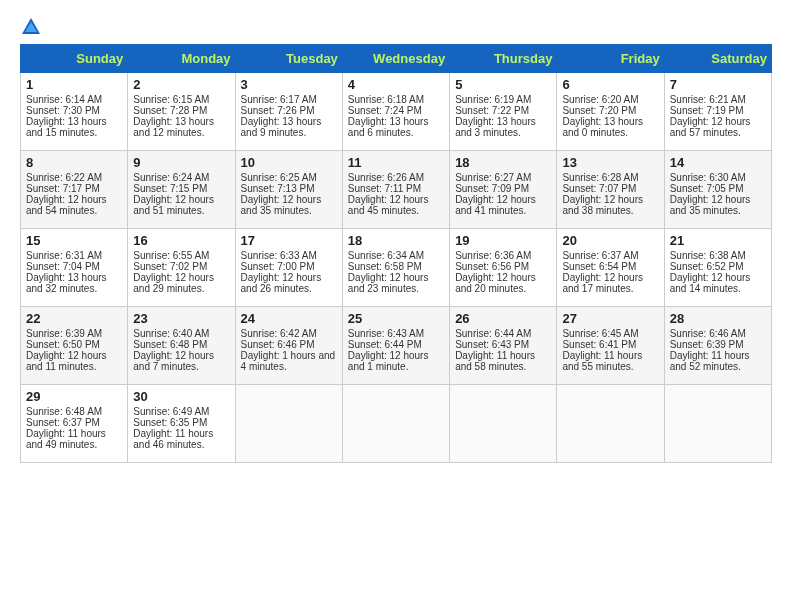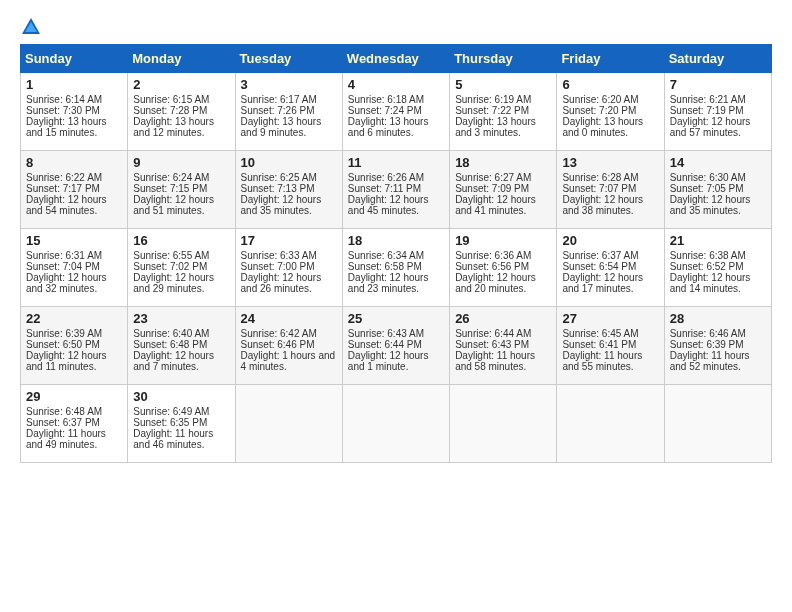--- a/index.html
+++ b/index.html
@@ -61,25 +61,25 @@
       color: #555;
       margin-top: 2px;
     }
     .calendar-table {
       width: 100%;
       border-collapse: collapse;
       table-layout: fixed;
     }
     .calendar-table th {
       background-color: #1565c0;
-      color: #fef9c3;
+      color: #bef264;
       font-size: 13px;
       font-weight: bold;
       padding: 6px 4px;
-      text-align: left;
+      text-align: right;
       border: 1px solid #1565c0;
     }
     .calendar-table td {
       border: 1px solid #ccc;
       vertical-align: top;
       padding: 4px 5px;
       font-size: 10px;
       color: #333;
       height: 78px;
       background: #fff;
@@ -144,21 +144,21 @@
         <tr>
           <td><span class="day-number">8</span><span>Sunrise: 6:22 AM</span><br><span>Sunset: 7:17 PM</span><br><span>Daylight: 12 hours and 54 minutes.</span></td>
           <td><span class="day-number">9</span><span>Sunrise: 6:24 AM</span><br><span>Sunset: 7:15 PM</span><br><span>Daylight: 12 hours and 51 minutes.</span></td>
           <td><span class="day-number">10</span><span>Sunrise: 6:25 AM</span><br><span>Sunset: 7:13 PM</span><br><span>Daylight: 12 hours and 35 minutes.</span></td>
           <td><span class="day-number">11</span><span>Sunrise: 6:26 AM</span><br><span>Sunset: 7:11 PM</span><br><span>Daylight: 12 hours and 45 minutes.</span></td>
           <td><span class="day-number">18</span><span>Sunrise: 6:27 AM</span><br><span>Sunset: 7:09 PM</span><br><span>Daylight: 12 hours and 41 minutes.</span></td>
           <td><span class="day-number">13</span><span>Sunrise: 6:28 AM</span><br><span>Sunset: 7:07 PM</span><br><span>Daylight: 12 hours and 38 minutes.</span></td>
           <td><span class="day-number">14</span><span>Sunrise: 6:30 AM</span><br><span>Sunset: 7:05 PM</span><br><span>Daylight: 12 hours and 35 minutes.</span></td>
         </tr>
         <tr>
-          <td><span class="day-number">15</span><span>Sunrise: 6:31 AM</span><br><span>Sunset: 7:04 PM</span><br><span>Daylight: 12 hours and 32 minutes.</span></td>
+          <td><span class="day-number">15</span><span>Sunrise: 6:31 AM</span><br><span>Sunset: 7:04 PM</span><br><span>Daylight: 13 hours and 32 minutes.</span></td>
           <td><span class="day-number">16</span><span>Sunrise: 6:55 AM</span><br><span>Sunset: 7:02 PM</span><br><span>Daylight: 12 hours and 29 minutes.</span></td>
           <td><span class="day-number">17</span><span>Sunrise: 6:33 AM</span><br><span>Sunset: 7:00 PM</span><br><span>Daylight: 12 hours and 26 minutes.</span></td>
           <td><span class="day-number">18</span><span>Sunrise: 6:34 AM</span><br><span>Sunset: 6:58 PM</span><br><span>Daylight: 12 hours and 23 minutes.</span></td>
           <td><span class="day-number">19</span><span>Sunrise: 6:36 AM</span><br><span>Sunset: 6:56 PM</span><br><span>Daylight: 12 hours and 20 minutes.</span></td>
           <td><span class="day-number">20</span><span>Sunrise: 6:37 AM</span><br><span>Sunset: 6:54 PM</span><br><span>Daylight: 12 hours and 17 minutes.</span></td>
           <td><span class="day-number">21</span><span>Sunrise: 6:38 AM</span><br><span>Sunset: 6:52 PM</span><br><span>Daylight: 12 hours and 14 minutes.</span></td>
         </tr>
         <tr>
           <td><span class="day-number">22</span><span>Sunrise: 6:39 AM</span><br><span>Sunset: 6:50 PM</span><br><span>Daylight: 12 hours and 11 minutes.</span></td>
           <td><span class="day-number">23</span><span>Sunrise: 6:40 AM</span><br><span>Sunset: 6:48 PM</span><br><span>Daylight: 12 hours and 7 minutes.</span></td>

